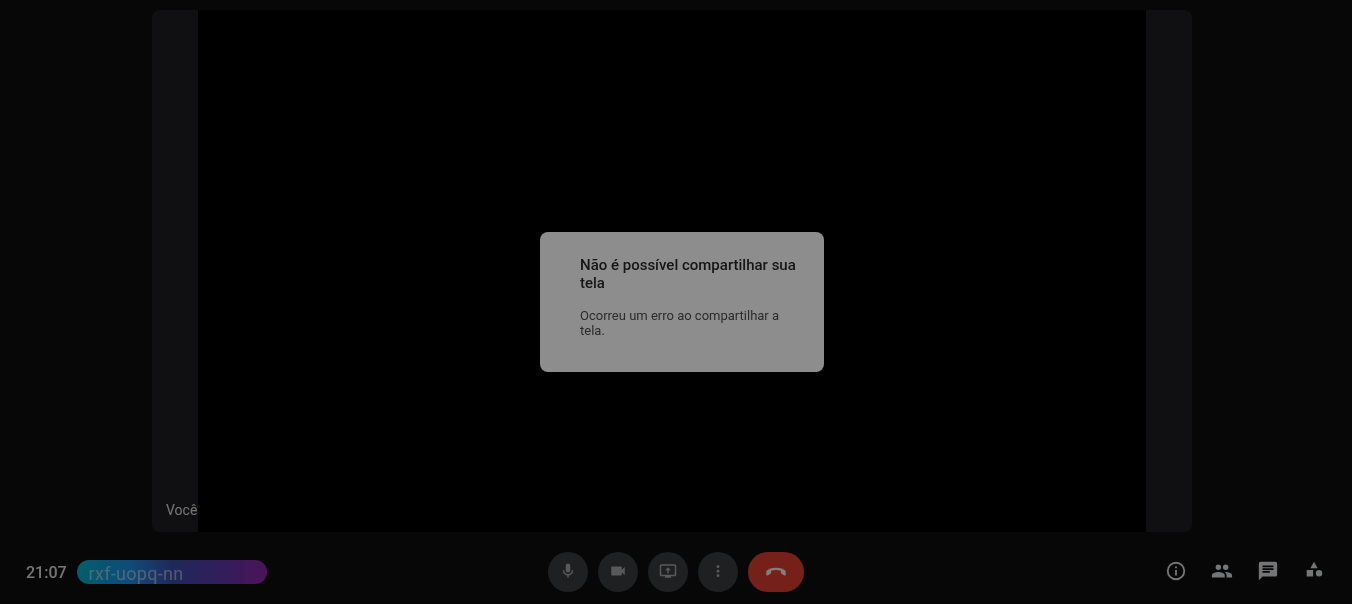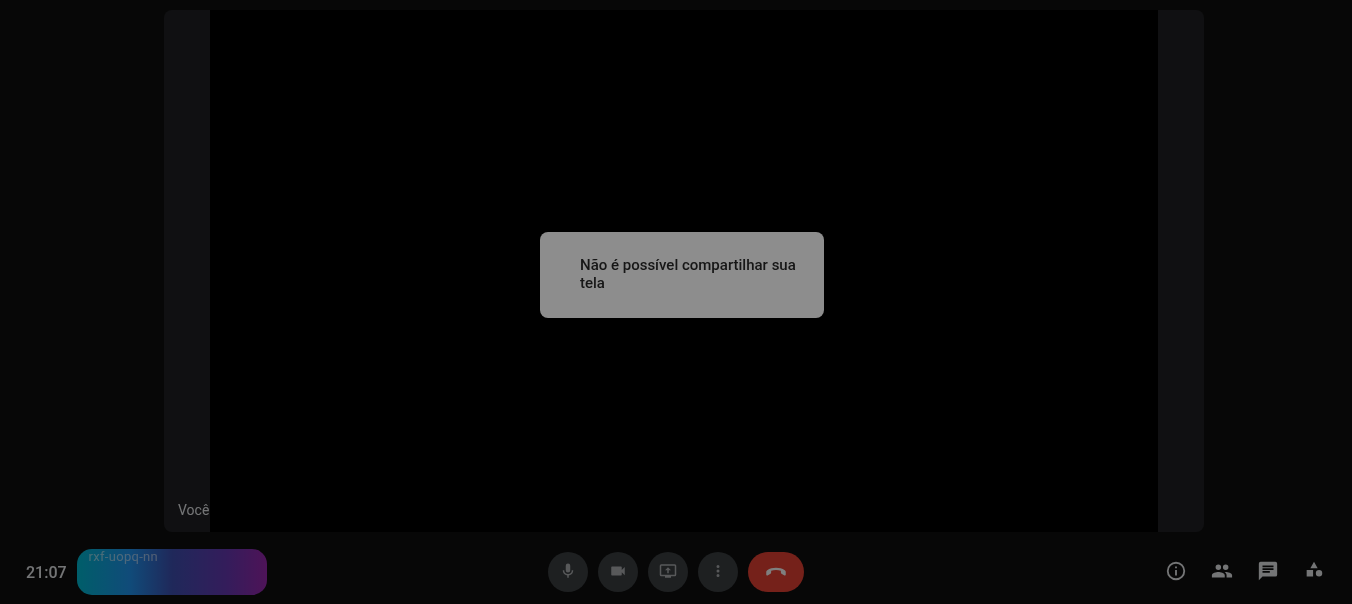--- a/index.html
+++ b/index.html
@@ -6,21 +6,21 @@
     body {
       width: 1352px; height: 604px;
       background: #0f0f0f;
       font-family: 'Google Sans', Roboto, Arial, sans-serif;
       position: relative;
       overflow: hidden;
     }
     .video-container {
       position: absolute;
       top: 10px;
-      left: 164px;
+      left: 152px;
       width: 1040px;
       height: 522px;
       background: #202124;
       border-radius: 8px;
       overflow: hidden;
     }
     .video-feed {
       position: absolute;
       top: 0;
       left: 46px;
@@ -92,29 +92,29 @@
       display: flex;
       align-items: center;
       gap: 10px;
     }
     .clock {
       color: #e8eaed;
       font-size: 16px;
       font-weight: 500;
     }
     .meeting-code-pill {
-      height: 46px;
+      height: 24px;
       width: 190px;
       border-radius: 15px;
       background: linear-gradient(90deg, #00bcd4 0%, #2196f3 28%, #3f51b5 50%, #673ab7 78%, #9c27b0 100%);
       display: flex;
-      align-items: flex-start;
+      align-items: flex-end;
       padding-left: 12px;
       color: rgba(255,255,255,0.55);
-      font-size: 13px;
+      font-size: 18px;
       letter-spacing: 0.3px;
     }
     .bottom-center {
       position: absolute;
       left: 50%;
       transform: translateX(-50%);
       display: flex;
       align-items: center;
       gap: 10px;
     }
@@ -164,20 +164,21 @@
 
 <div class="dialog-backdrop"></div>
 
 <div class="video-container">
   <div class="video-feed"></div>
   <div class="participant-name">Você</div>
 </div>
 
 <div class="error-dialog">
   <div class="dialog-title">Não é possível compartilhar sua tela</div>
+  <div class="dialog-body">Ocorreu um erro ao compartilhar a tela.</div>
 </div>
 
 <div class="bottom-bar">
   <div class="bottom-left">
     <div class="clock">21:07</div>
     <div class="meeting-code-pill">
       <span>rxf-uopq-nn</span>
     </div>
   </div>
 

